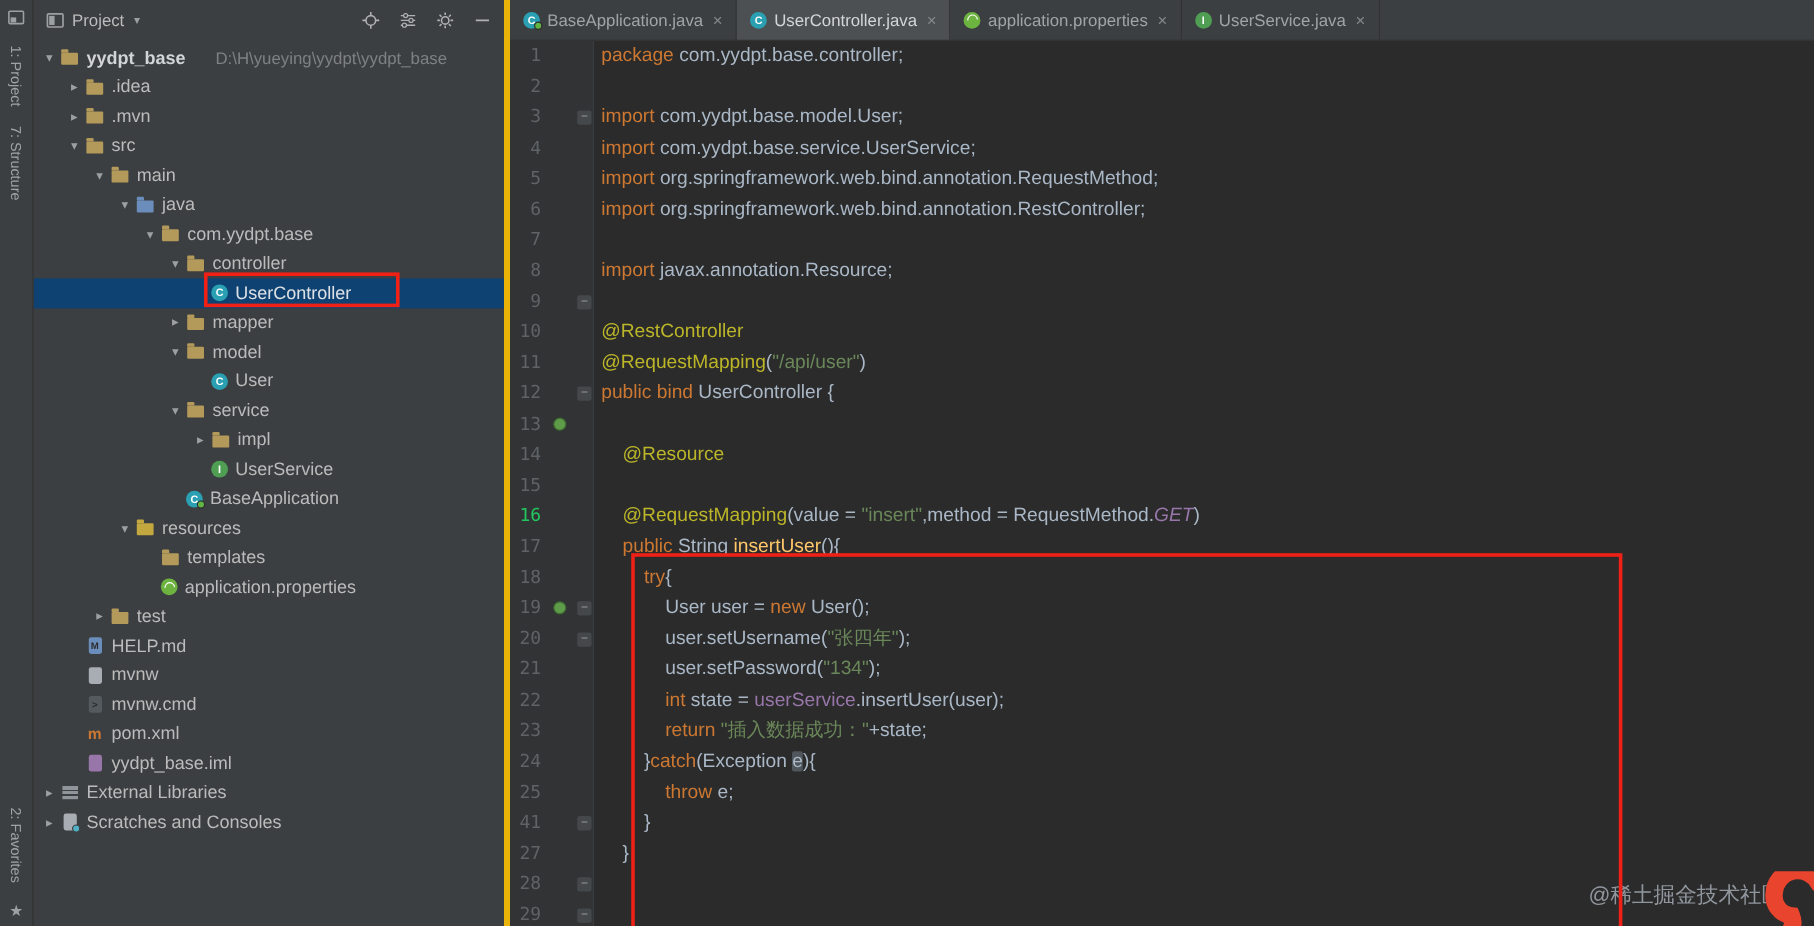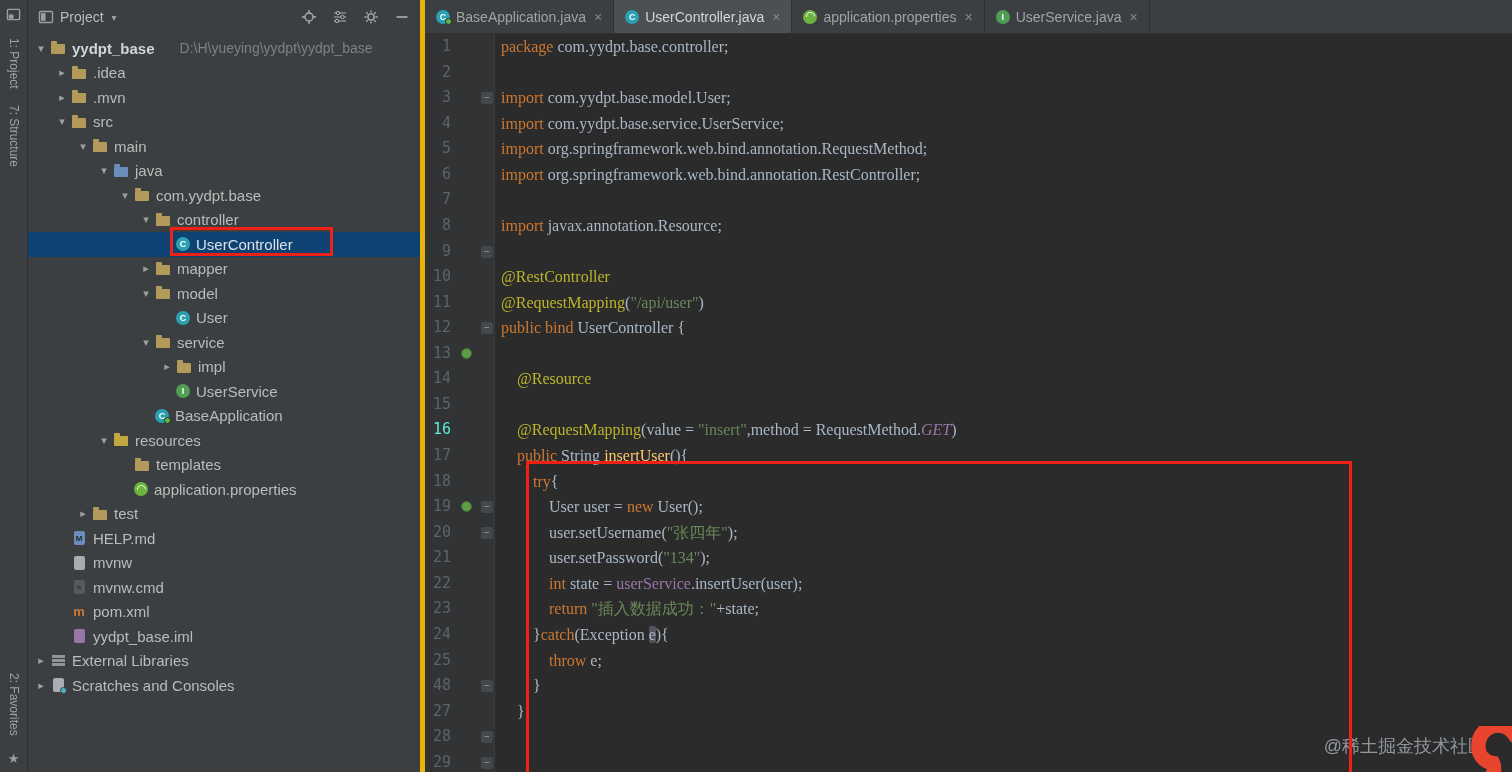--- a/index.html
+++ b/index.html
@@ -58,28 +58,28 @@
     border-right:1px solid #323232;cursor:default}
   .tab.active{background:#4c5052;color:#d3d6d9}
   .tab-label{margin-right:8px}
   .tab-close{color:#85898c;font-size:14px;line-height:14px}
   .editor{flex:1;display:flex;position:relative;overflow:hidden}
   :root{--lh:25.57px}
   .gutter{width:70px;flex:none;background:#313335;border-right:1px solid #3a3d3f}
   .gutter-line{height:var(--lh);position:relative}
   .lineno{position:absolute;left:0;width:26px;text-align:right;
     font-family:"DejaVu Sans Mono",monospace;font-size:15px;line-height:var(--lh);color:#606366}
-  .lineno.cur{color:#5eead4}
+  .lineno.cur{color:#22c55e}
   .bean{position:absolute;left:36px;top:7px;width:11px;height:11px;border-radius:50%;
     background:#5f9c49;border:1px solid #3e6b30;display:none}
   .bean.show{display:block}
   .fold{position:absolute;left:56px;top:7px;width:12px;height:12px;background:#45484a;border-radius:2px;
     color:#9da0a2;font-size:10px;line-height:11px;text-align:center;display:none}
   .fold.show{display:block}
-  .code{flex:1;min-width:0;padding-left:6px;font-family:Liberation Serif, serif;
+  .code{flex:1;min-width:0;padding-left:6px;font-family:Liberation Sans, sans-serif;
     font-size:16px;color:#a9b7c6}
   .code-line{height:var(--lh);line-height:var(--lh);white-space:pre}
   .code-line.cur{background:#323232}
   .tok-p{color:#a9b7c6}
   .tok-k{color:var(--keyword_orange,#cc7832)}
   .tok-s{color:var(--string_green,#6a8759)}
   .tok-a{color:var(--annotation_yellow,#bbb529)}
   .tok-f{color:var(--field_purple,#9876aa)}
   .tok-c{color:var(--field_purple,#9876aa);font-style:italic}
   .tok-m{color:var(--method_yellow,#ffc66b)}
@@ -463,21 +463,21 @@
           <div class="gutter-line">
             <span class="lineno">23</span>
           </div>
           <div class="gutter-line">
             <span class="lineno">24</span>
           </div>
           <div class="gutter-line">
             <span class="lineno">25</span>
           </div>
           <div class="gutter-line">
-            <span class="lineno">48</span>
+            <span class="lineno">41</span>
             <span class="fold show">−</span>
           </div>
           <div class="gutter-line">
             <span class="lineno">27</span>
           </div>
           <div class="gutter-line">
             <span class="lineno">28</span>
             <span class="fold show">−</span>
           </div>
           <div class="gutter-line">

